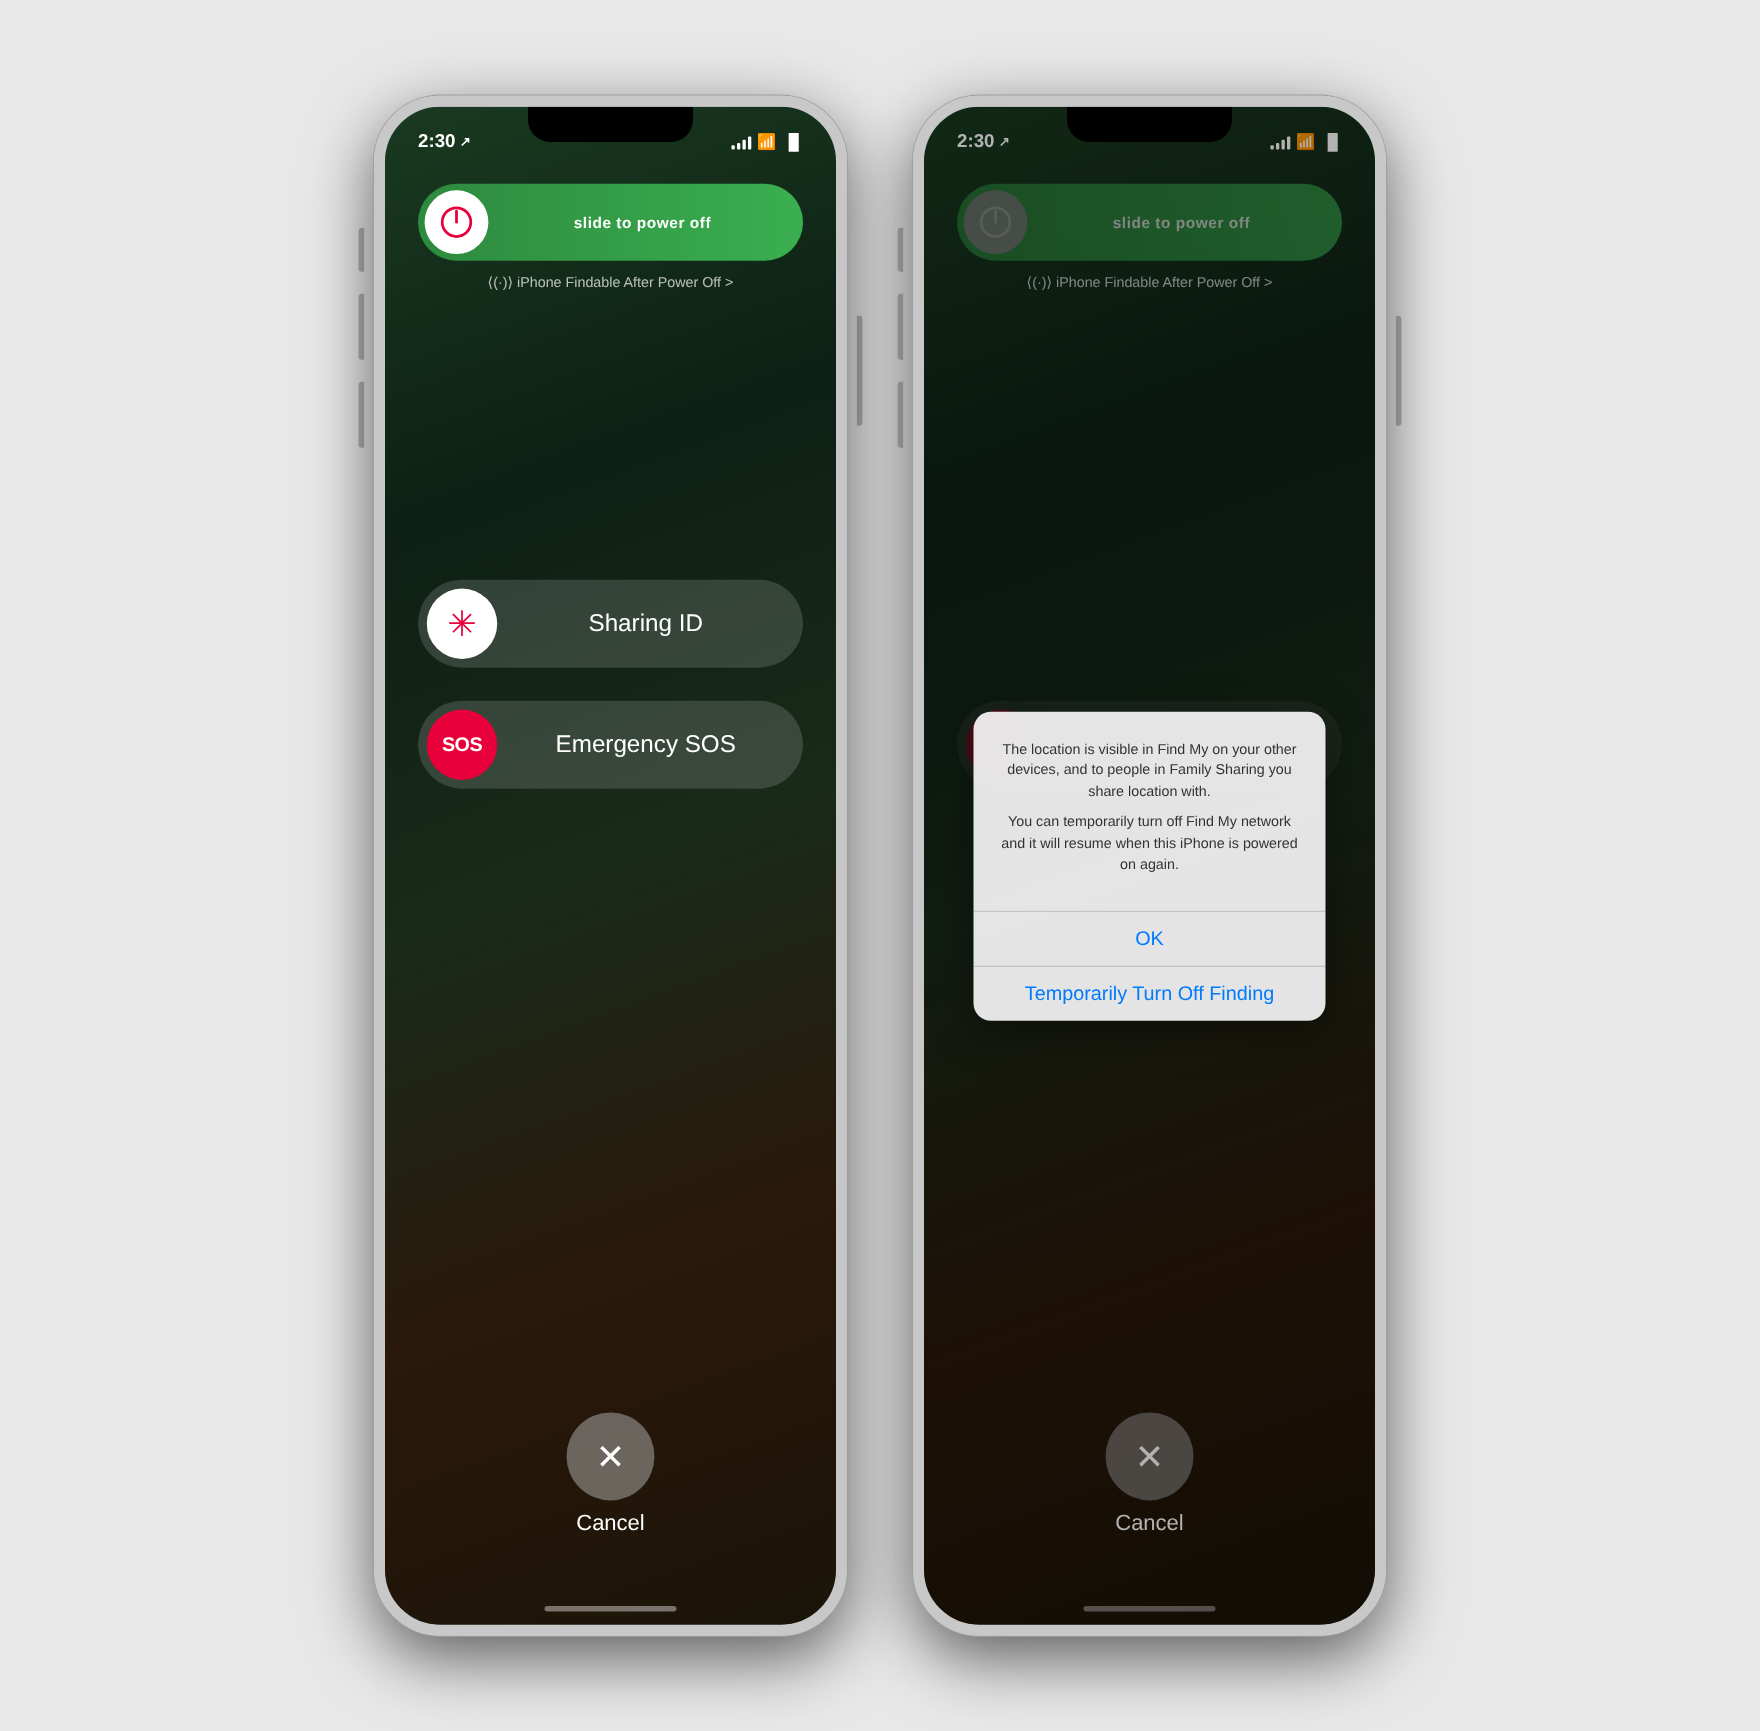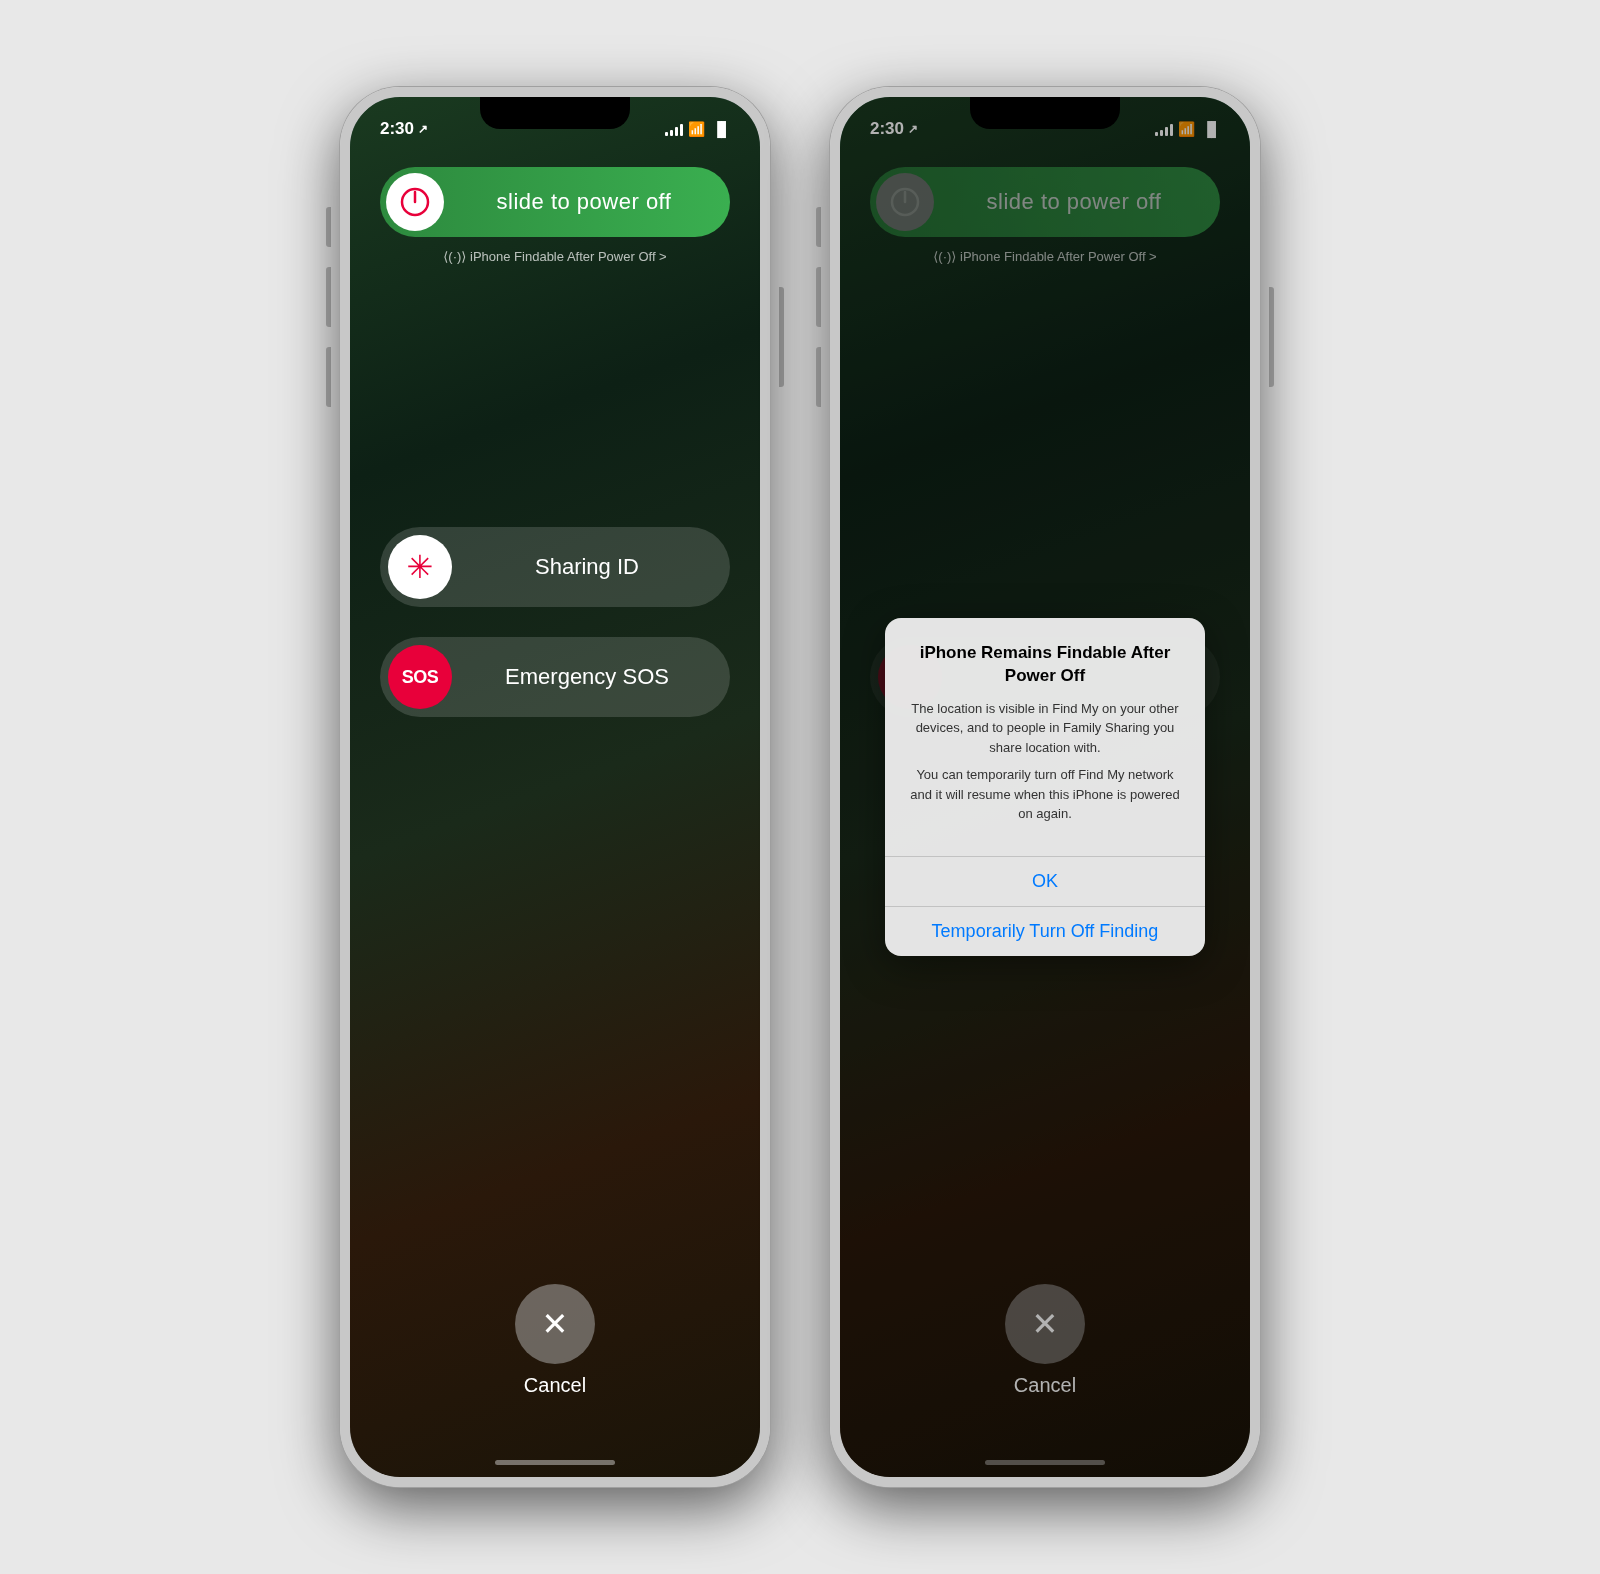--- a/index.html
+++ b/index.html
@@ -154,22 +154,22 @@
 
     .power-icon {
       width: 30px;
       height: 30px;
     }
 
     .slider-text {
       flex: 1;
       text-align: center;
       color: white;
-      font-size: 22px;
-      font-weight: 400;
+      font-size: 14px;
+      font-weight: 700;
       letter-spacing: 0.5px;
     }
 
     
     .findable-text {
       position: absolute;
       top: 152px;
       left: 0; right: 0;
       text-align: center;
       color: rgba(255,255,255,0.7);
@@ -478,21 +478,20 @@
           <span class="cancel-x">✕</span>
         </div>
         <span class="cancel-text">Cancel</span>
       </div>
 
       <div class="home-indicator"></div>
 
       <div class="dialog-overlay">
         <div class="dialog-box">
           <div class="dialog-content">
-            <div class="dialog-title">iPhone Remains Findable After Power Off</div>
             <div class="dialog-body">The location is visible in Find My on your other devices, and to people in Family Sharing you share location with.</div>
             <div class="dialog-body">You can temporarily turn off Find My network and it will resume when this iPhone is powered on again.</div>
           </div>
           <div class="dialog-divider"></div>
           <button class="dialog-btn">OK</button>
           <button class="dialog-btn">Temporarily Turn Off Finding</button>
         </div>
       </div>
     </div>
   </div>

